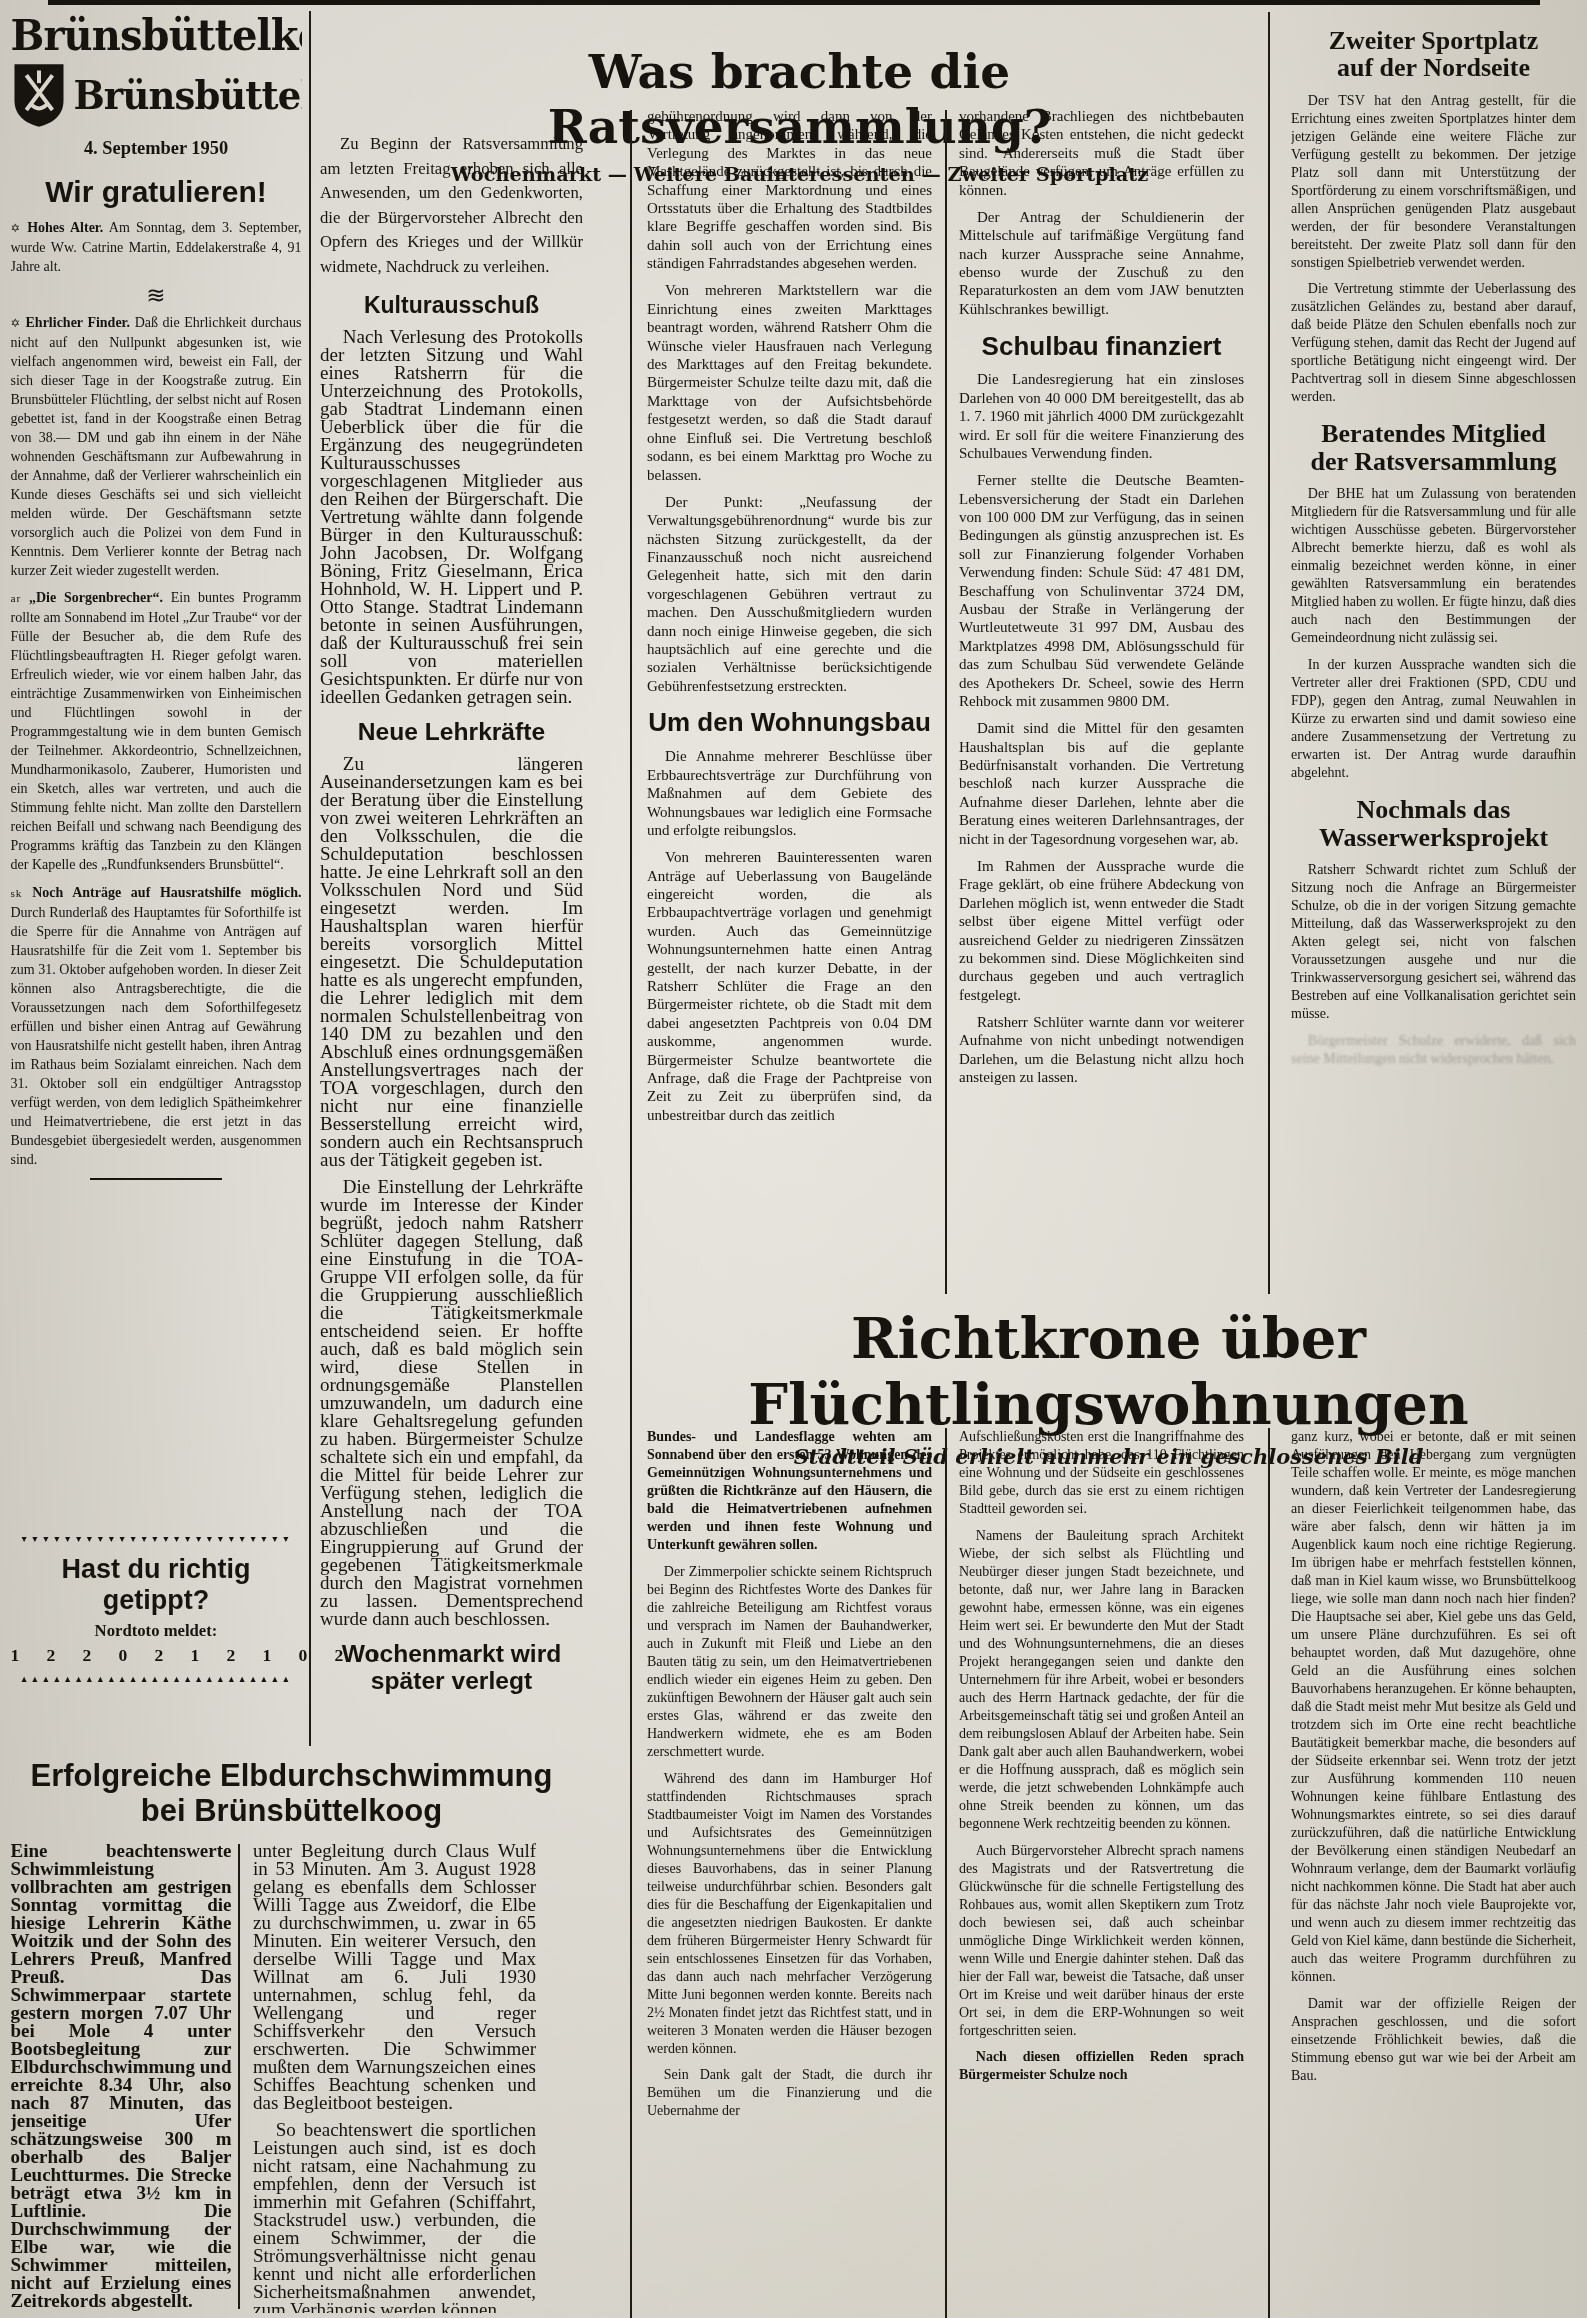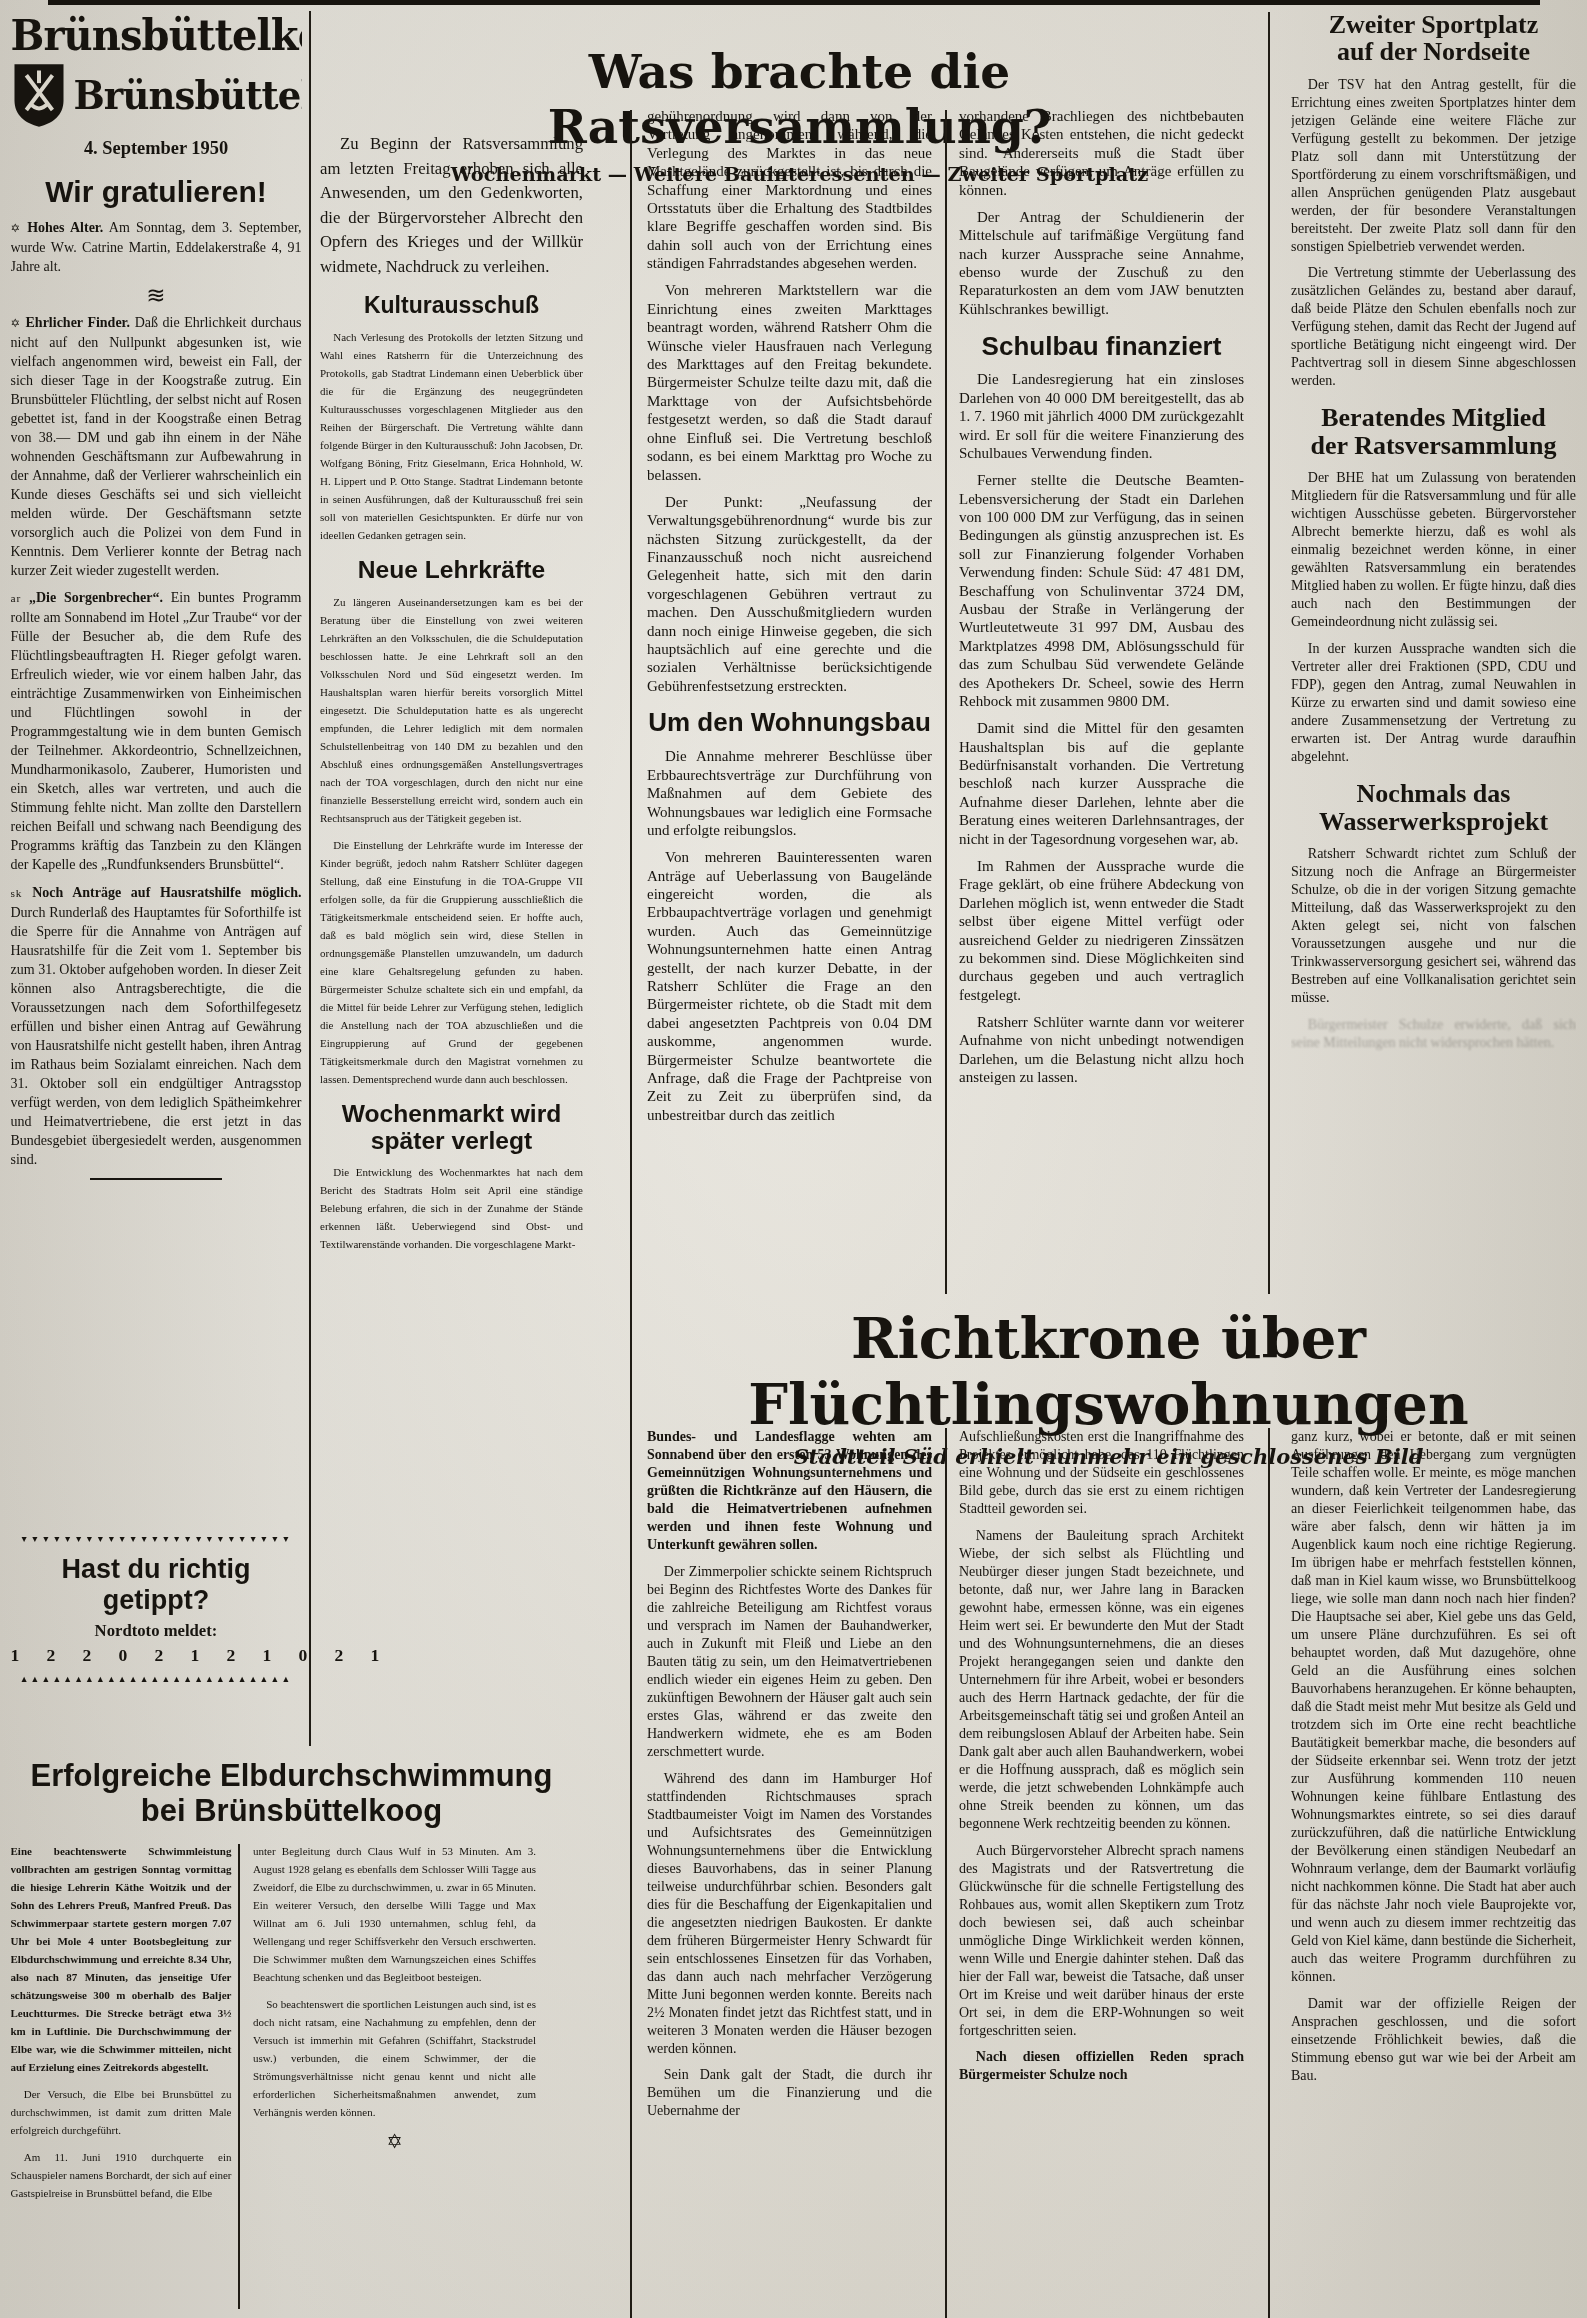--- a/index.html
+++ b/index.html
@@ -8,21 +8,21 @@
     background:
       radial-gradient(ellipse at 50% 40%, rgba(255,255,255,.35), rgba(0,0,0,.06) 85%),
       linear-gradient(90deg, #d8d4ca, #e3e0d7 18%, #dedacf 55%, #e1ddd3 80%, #d6d2c7),
       #dcd8ce;
     color:#17140f;
     font-family:"Liberation Serif","DejaVu Serif",serif;
   }
   .abs{position:absolute;}
   .vrule{position:absolute;width:1.8px;background:#201c15;}
   p{margin:0 0 8.8px 0;text-align:justify;}
-  .t15{font-size:11px;line-height:18px;}
+  .t15{font-size:19px;line-height:18px;}
   .t16{font-size:14px;line-height:19px;}
   .t17{font-size:15px;line-height:18.4px;}
   .t17b{font-size:14px;line-height:18px;}
   .ind{text-indent:1.2em;}
   .lead-par{font-size:16.7px;line-height:24.6px;}
   .boldpar{font-weight:bold;}
   .mark{font-size:11.4px;letter-spacing:0.9px;}
   .sansh{font-family:"Liberation Sans","DejaVu Sans",sans-serif;font-weight:bold;text-align:center;margin:12.3px 0 8.8px 0;}
   .serifh{font-weight:bold;text-align:center;line-height:1.05;margin:14px 0 10.5px 0;}
   .masthead1{font-family:"DejaVu Serif",serif;font-weight:bold;font-size:40px;letter-spacing:-0.9px;transform:scaleY(1.08);white-space:nowrap;}
@@ -153,21 +153,21 @@
   <p class="t17 ind">Der Antrag der Schuldienerin der Mittelschule auf tarifmäßige Vergütung fand nach kurzer Aussprache seine Annahme, ebenso wurde der Zuschuß zu den Reparaturkosten an dem vom JAW benutzten Kühlschrankes bewilligt.</p>
   <h3 class="sansh" style="font-size:26px;">Schulbau finanziert</h3>
   <p class="t17 ind">Die Landesregierung hat ein zinsloses Darlehen von 40 000 DM bereitgestellt, das ab 1. 7. 1960 mit jährlich 4000 DM zurückgezahlt wird. Er soll für die weitere Finanzierung des Schulbaues Verwendung finden.</p>
   <p class="t17 ind">Ferner stellte die Deutsche Beamten-Lebensversicherung der Stadt ein Darlehen von 100 000 DM zur Verfügung, das in seinen Bedingungen als günstig anzusprechen ist. Es soll zur Finanzierung folgender Vorhaben Verwendung finden: Schule Süd: 47 481 DM, Beschaffung von Schulinventar 3724 DM, Ausbau der Straße in Verlängerung der Wurtleutetweute 31 997 DM, Ausbau des Marktplatzes 4998 DM, Ablösungsschuld für das zum Schulbau Süd verwendete Gelände des Apothekers Dr. Scheel, sowie des Herrn Rehbock mit zusammen 9800 DM.</p>
   <p class="t17 ind">Damit sind die Mittel für den gesamten Haushaltsplan bis auf die geplante Bedürfnisanstalt vorhanden. Die Vertretung beschloß nach kurzer Aussprache die Aufnahme dieser Darlehen, lehnte aber die Beratung eines weiteren Darlehnsantrages, der nicht in der Tagesordnung vorgesehen war, ab.</p>
   <p class="t17 ind">Im Rahmen der Aussprache wurde die Frage geklärt, ob eine frühere Abdeckung von Darlehen möglich ist, wenn entweder die Stadt selbst über eigene Mittel verfügt oder ausreichend Gelder zu niedrigeren Zinssätzen zu bekommen sind. Diese Möglichkeiten sind durchaus gegeben und auch vertraglich festgelegt.</p>
   <p class="t17 ind">Ratsherr Schlüter warnte dann vor weiterer Aufnahme von nicht unbedingt notwendigen Darlehen, um die Belastung nicht allzu hoch ansteigen zu lassen.</p>
 </div>
 
 <div class="abs clip" style="left:1291px;top:10.5px;width:285px;height:1284px;">
-  <h2 class="serifh" style="font-size:26px;margin-top:0;">
+  <h2 class="serifh" style="font-size:26px;margin-top:16px;">
     <div>Zweiter Sportplatz</div>
     <div>auf der Nordseite</div>
   </h2>
   <p class="t17b ind">Der TSV hat den Antrag gestellt, für die Errichtung eines zweiten Sportplatzes hinter dem jetzigen Gelände eine weitere Fläche zur Verfügung gestellt zu bekommen. Der jetzige Platz soll dann mit Unterstützung der Sportförderung zu einem vorschriftsmäßigen, und allen Ansprüchen genügenden Platz ausgebaut werden, der für besondere Veranstaltungen bereitsteht. Der zweite Platz soll dann für den sonstigen Spielbetrieb verwendet werden.</p>
   <p class="t17b ind">Die Vertretung stimmte der Ueberlassung des zusätzlichen Geländes zu, bestand aber darauf, daß beide Plätze den Schulen ebenfalls noch zur Verfügung stehen, damit das Recht der Jugend auf sportliche Betätigung nicht eingeengt wird. Der Pachtvertrag soll in diesem Sinne abgeschlossen werden.</p>
 
   <h2 class="serifh" style="font-size:26px;">
     <div>Beratendes Mitglied</div>
     <div>der Ratsversammlung</div>
   </h2>

